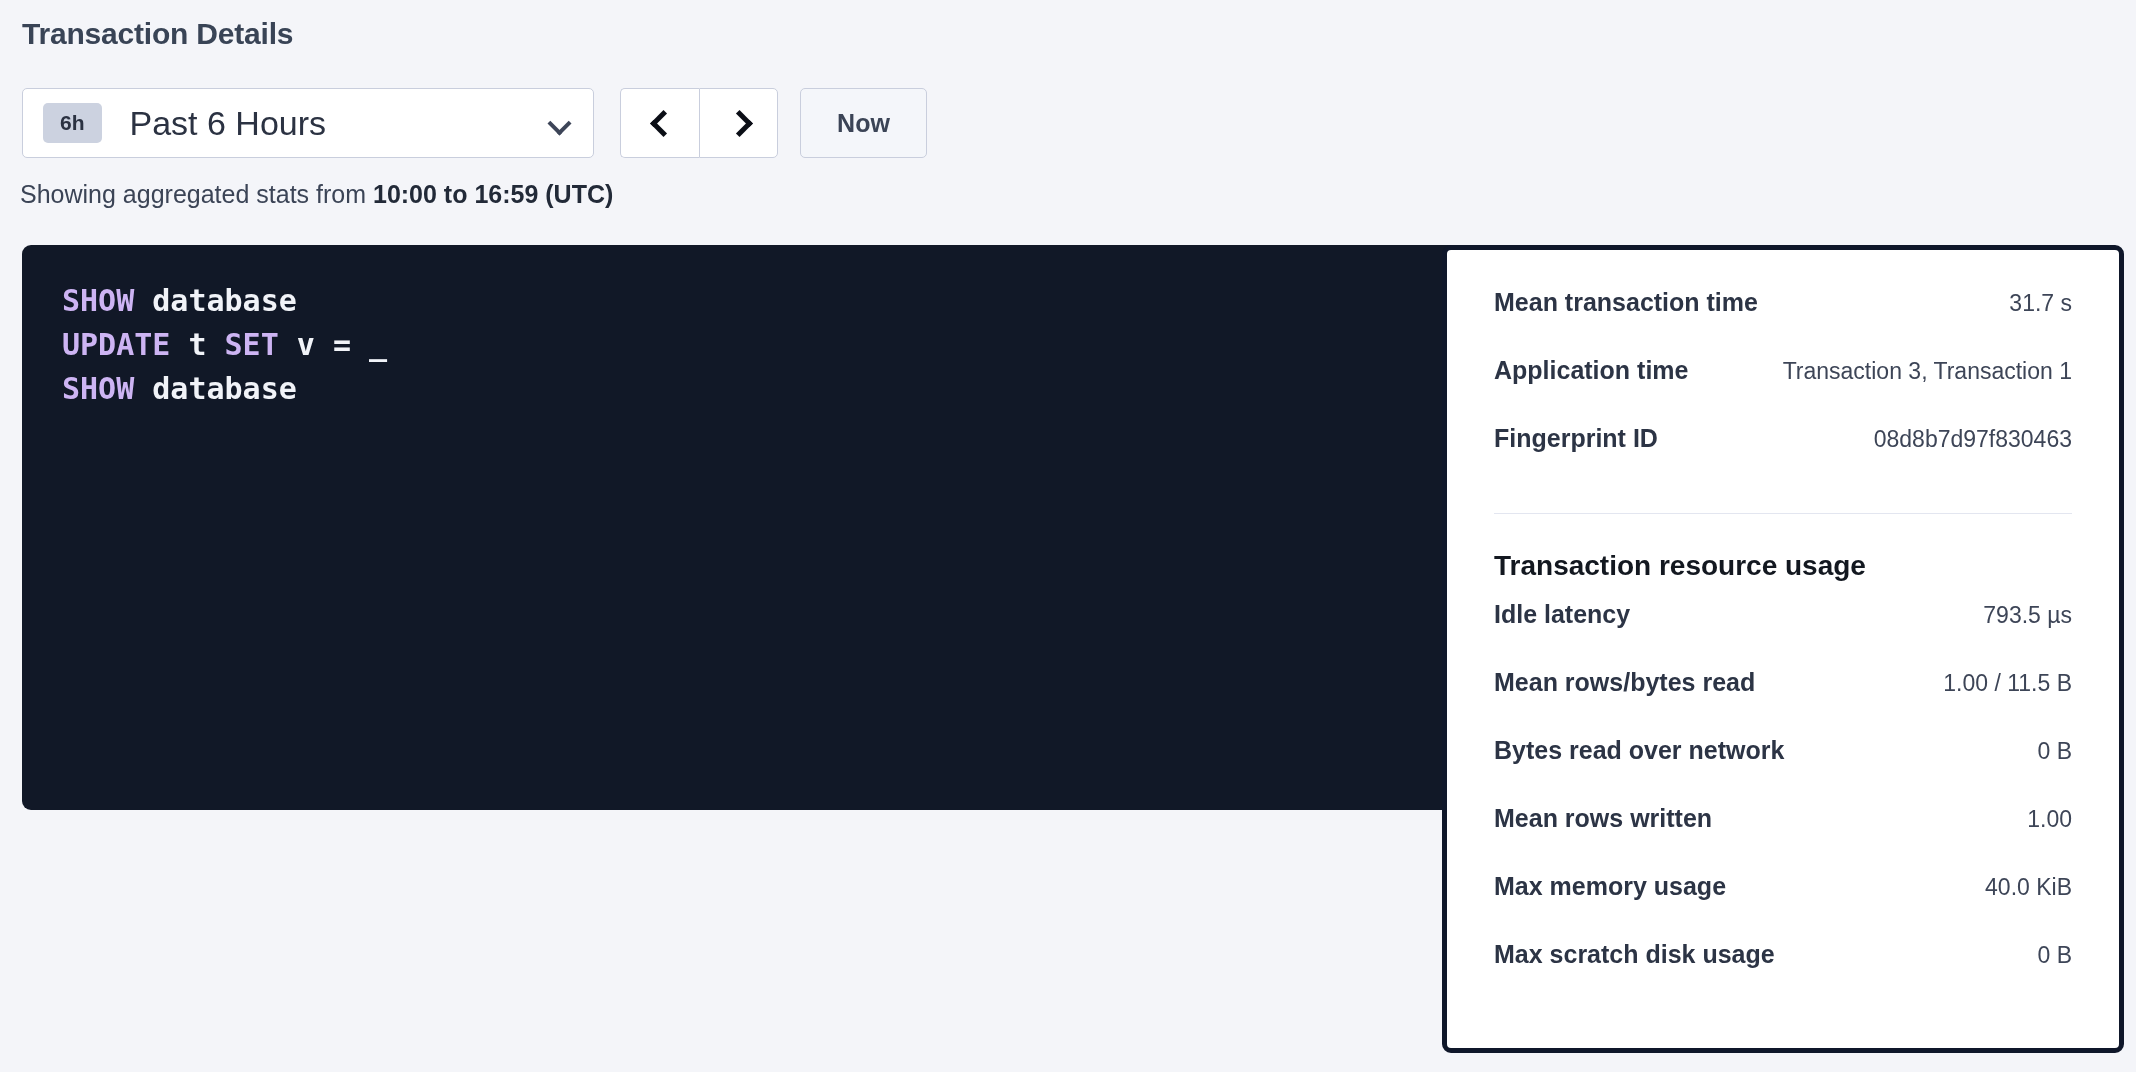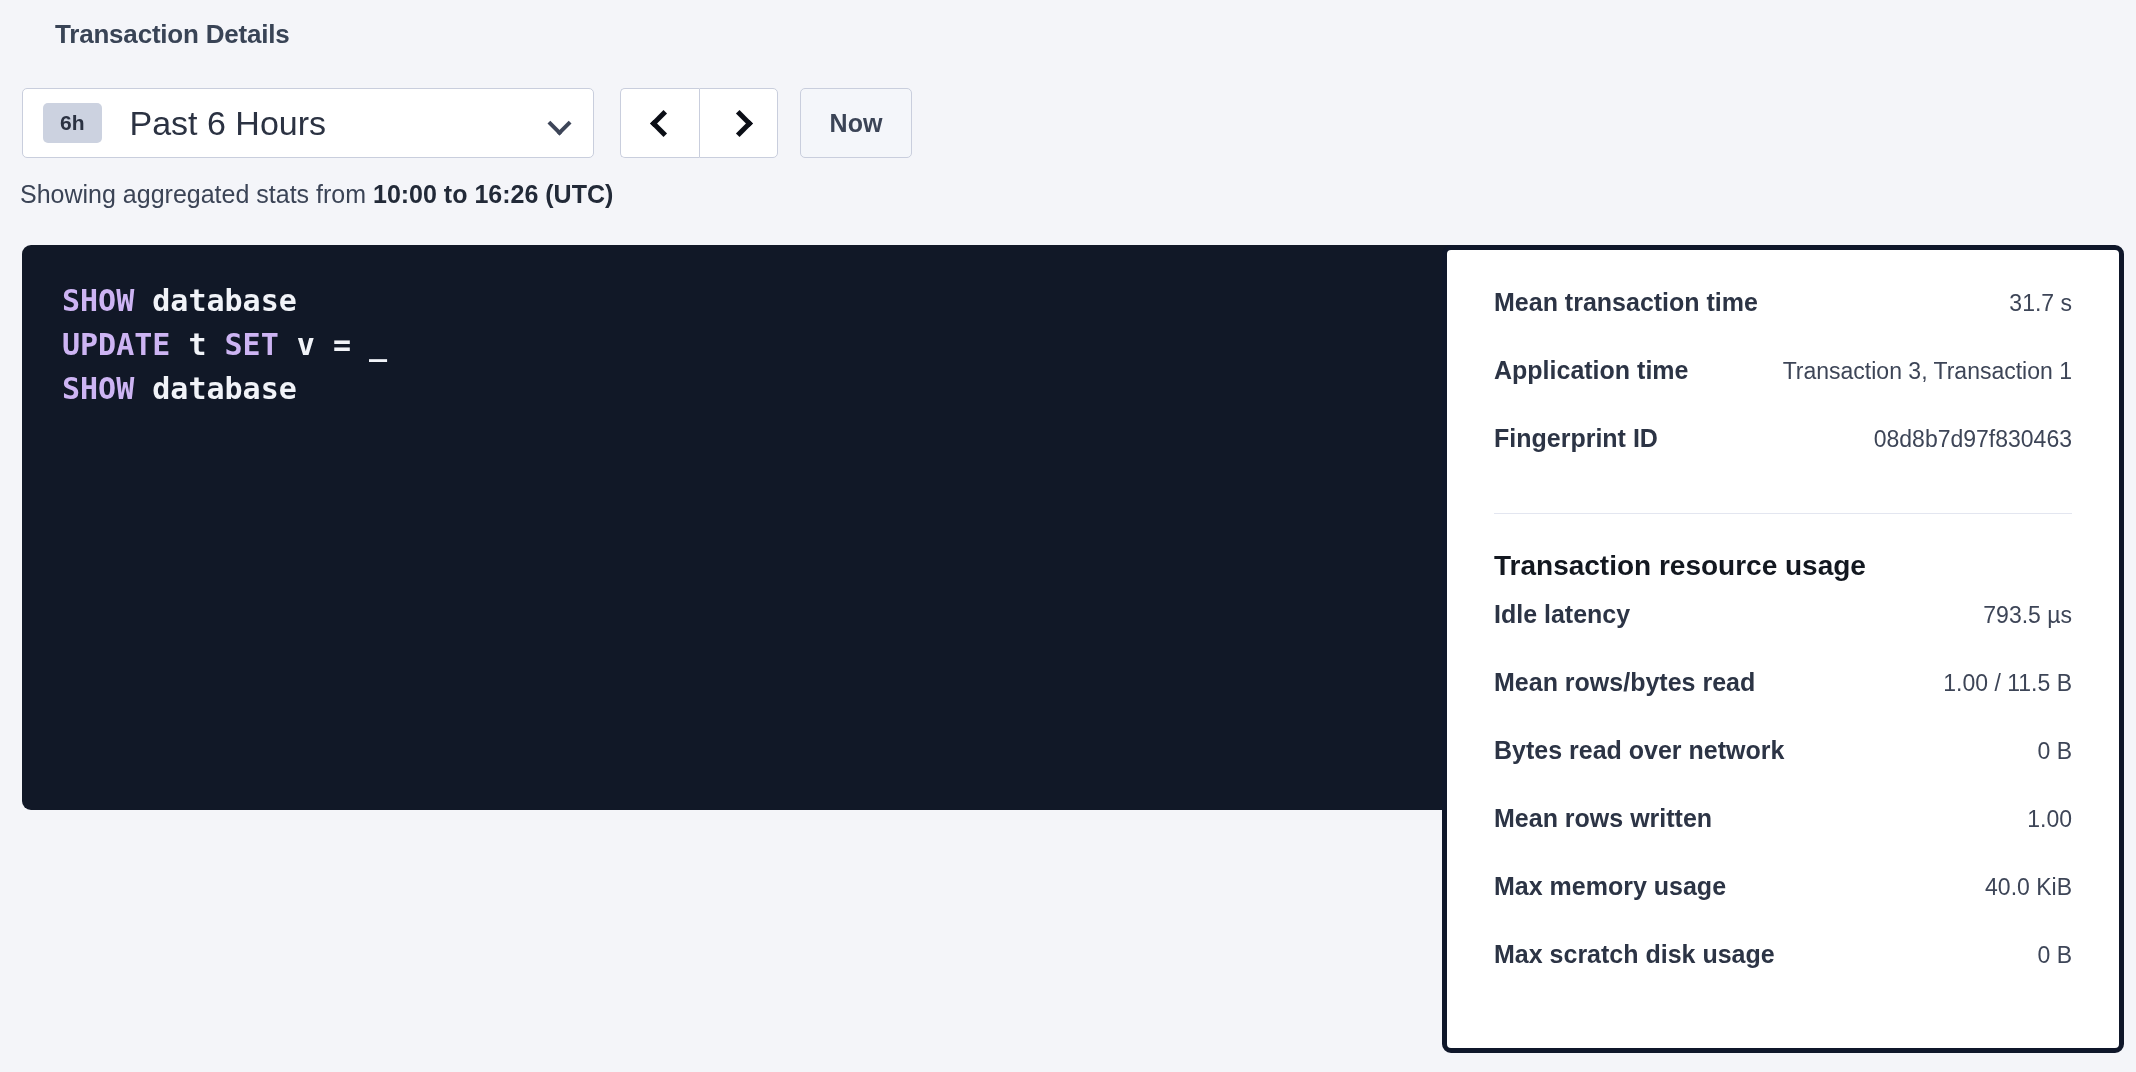--- a/index.html
+++ b/index.html
@@ -21,26 +21,25 @@
     height: 1072px;
     box-sizing: border-box;
     padding: 0;
   }
 
   
   .page-title {
     position: absolute;
     left: 22px;
     top: 14px;
-    font-size: 26px;
+    font-size: 30px;
     font-weight: bold;
     color: #394456;
     letter-spacing: -0.2px;
     line-height: 40px;
-    margin-left: 33px;
   }
 
   
   .toolbar {
     position: absolute;
     left: 22px;
     top: 88px;
     display: flex;
     align-items: flex-start;
   }
@@ -127,21 +126,21 @@
     width: 14px;
     height: 14px;
     border-top: 5px solid #0b0e16;
     border-right: 5px solid #0b0e16;
   }
   .chev-glyph.left::before { transform: rotate(-135deg); left: 4px; }
   .chev-glyph.right::before { transform: rotate(45deg); left: 1px; }
 
   .now-btn {
     margin-left: 22px;
-    width: 112px;
+    width: 127px;
     height: 70px;
     box-sizing: border-box;
     background: #f4f6fa;
     border: 1px solid #c9cedd;
     border-radius: 5px;
     display: flex;
     align-items: center;
     justify-content: center;
     font-size: 25px;
     font-weight: bold;
@@ -249,21 +248,21 @@
       </div>
       <div class="arrow-btn next">
         <span class="chev-glyph right"></span>
       </div>
     </div>
 
     <div class="now-btn">Now</div>
   </div>
 
   <div class="subtitle">
-    <span>Showing aggregated stats from </span><b>10:00 to 16:26 (UTC)</b>
+    <span>Showing aggregated stats from </span><b>10:00 to 16:59 (UTC)</b>
   </div>
 
   <div class="code-panel">
     <div id="code-body">
         <div class="code-line"><span class="kw">SHOW</span><span class="ident"> </span><span class="ident">database</span></div>
         <div class="code-line"><span class="kw">UPDATE</span><span class="ident"> t </span><span class="kw">SET</span><span class="ident"> v = _</span></div>
         <div class="code-line"><span class="kw">SHOW</span><span class="ident"> </span><span class="ident">database</span></div>
       </div>
   </div>
 

